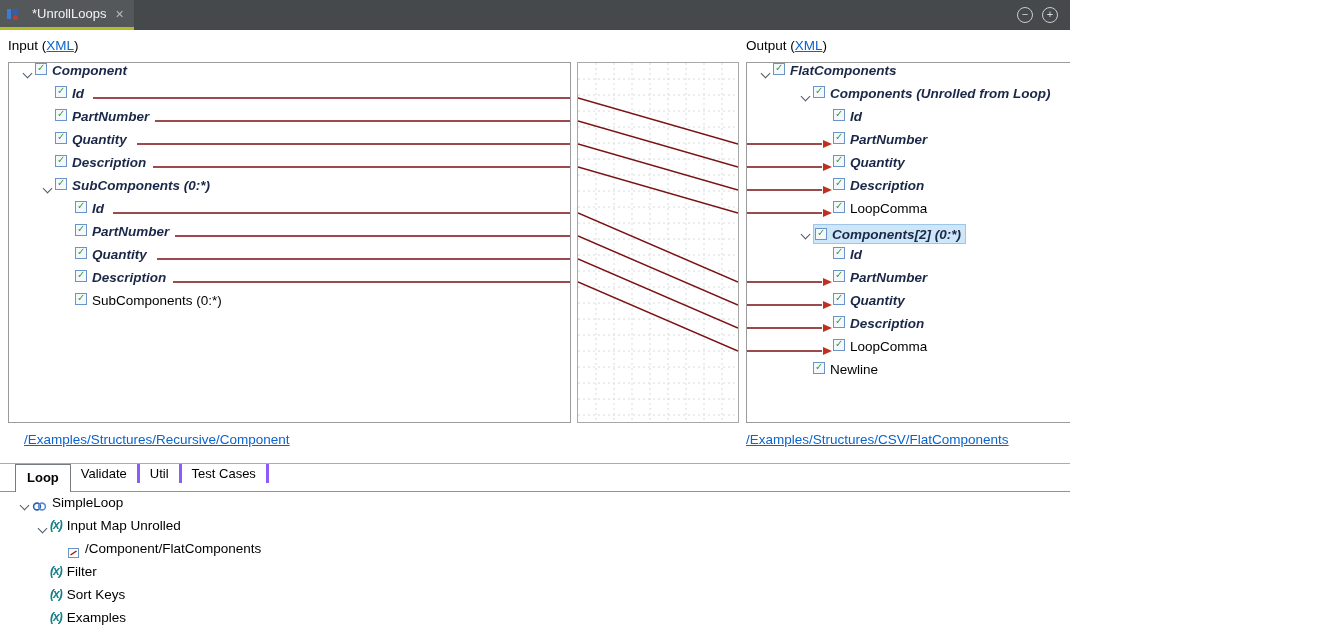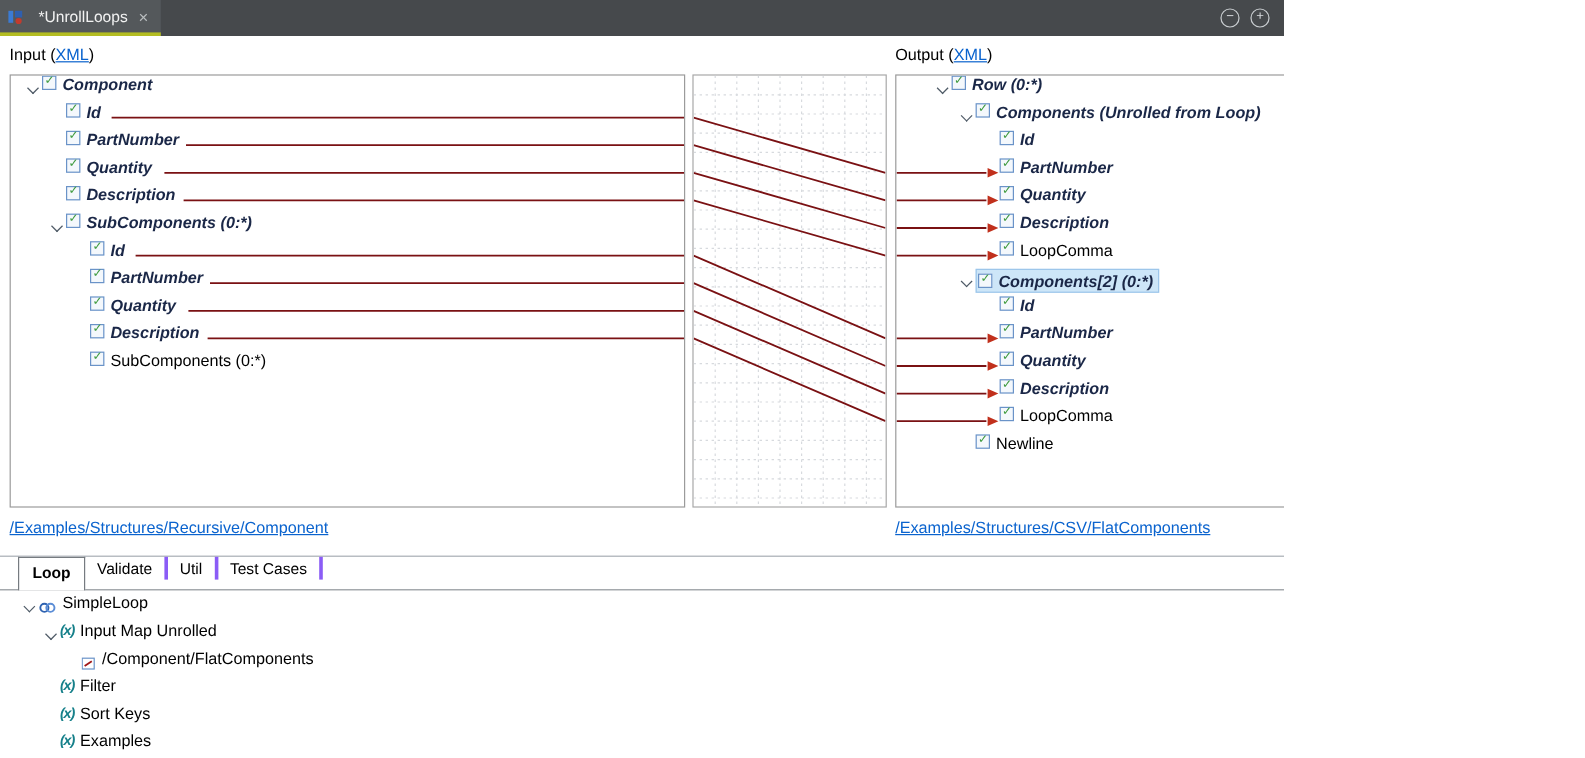--- a/index.html
+++ b/index.html
@@ -147,26 +147,26 @@
   <div id="connector-panel" class="tree-panel">
     <svg class="overlay" width="160" height="359">
       <path d="M18 0 V359 M36 0 V359 M54 0 V359 M72 0 V359 M90 0 V359 M108 0 V359 M126 0 V359 M144 0 V359" stroke="#d7dade" stroke-width="1" stroke-dasharray="2 3" fill="none"></path>
       <path d="M0 16 H160 M0 32 H160 M0 48 H160 M0 64 H160 M0 80 H160 M0 96 H160 M0 112 H160 M0 128 H160 M0 144 H160 M0 160 H160 M0 176 H160 M0 192 H160 M0 208 H160 M0 224 H160 M0 240 H160 M0 256 H160 M0 272 H160 M0 288 H160 M0 304 H160 M0 320 H160 M0 336 H160 M0 352 H160" stroke="#d7dade" stroke-width="1" stroke-dasharray="2 3" fill="none"></path>
       <path d="M0 35 L160 81 M0 58 L160 104 M0 81 L160 127 M0 104 L160 150" stroke="#7a1113" stroke-width="1.5" fill="none"></path>
       <path d="M0 150 L160 219 M0 173 L160 242 M0 196 L160 265 M0 219 L160 288" stroke="#7a1113" stroke-width="1.5" fill="none"></path>
     </svg>
   </div>
 
   <div id="output-panel" class="tree-panel">
-    <div class="trow" style="padding-left:30px">
-      <span class="chev-slot">
-          <span class="chev"></span>
-        </span>
-      <span class="node-icon"></span>
-      <span class="lbl b">Row (0:*)</span>
+    <div class="trow" style="padding-left:10px">
+      <span class="chev-slot">
+          <span class="chev"></span>
+        </span>
+      <span class="node-icon"></span>
+      <span class="lbl b">FlatComponents</span>
     </div>
     <div class="trow" style="padding-left:50px">
       <span class="chev-slot">
           <span class="chev"></span>
         </span>
       <span class="node-icon"></span>
       <span class="lbl b">Components (Unrolled from Loop)</span>
     </div>
     <div class="trow" style="padding-left:70px">
       <span class="chev-slot"></span>
@@ -231,21 +231,21 @@
       <span class="chev-slot"></span>
       <span class="node-icon"></span>
       <span class="lbl">Newline</span>
     </div>
     <svg class="overlay" width="565" height="359">
       <path d="M0 81 H75 M0 104 H75 M0 127 H75 M0 150 H75 M0 219 H75 M0 242 H75 M0 265 H75 M0 288 H75" stroke="#7a1113" stroke-width="1.5" fill="none"></path>
       <path d="M76 77 L85 81 L76 85 Z M76 100 L85 104 L76 108 Z M76 123 L85 127 L76 131 Z M76 146 L85 150 L76 154 Z M76 215 L85 219 L76 223 Z M76 238 L85 242 L76 246 Z M76 261 L85 265 L76 269 Z M76 284 L85 288 L76 292 Z" fill="#c1301c"></path>
     </svg>
   </div>
 
-  <div class="path-link" style="left:8px">/Examples/Structures/Recursive/Component</div>
+  <div class="path-link" style="left:24px">/Examples/Structures/Recursive/Component</div>
   <div class="path-link" style="left:746px">/Examples/Structures/CSV/FlatComponents</div>
 
   <div id="bottom">
     <div class="tabbar">
       <span class="tab active">Loop</span>
       <span class="tab plain">Validate</span>
       <span class="tab plain">Util</span>
       <span class="tab plain">Test Cases</span>
     </div>
     <div class="btree">

